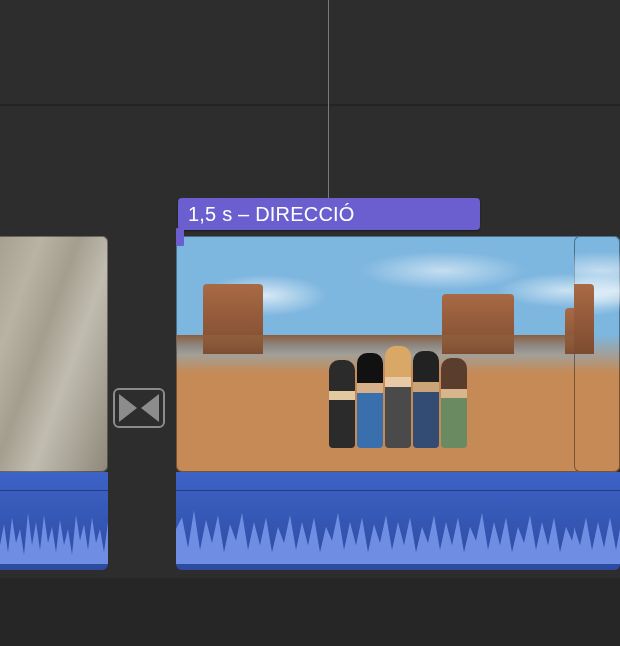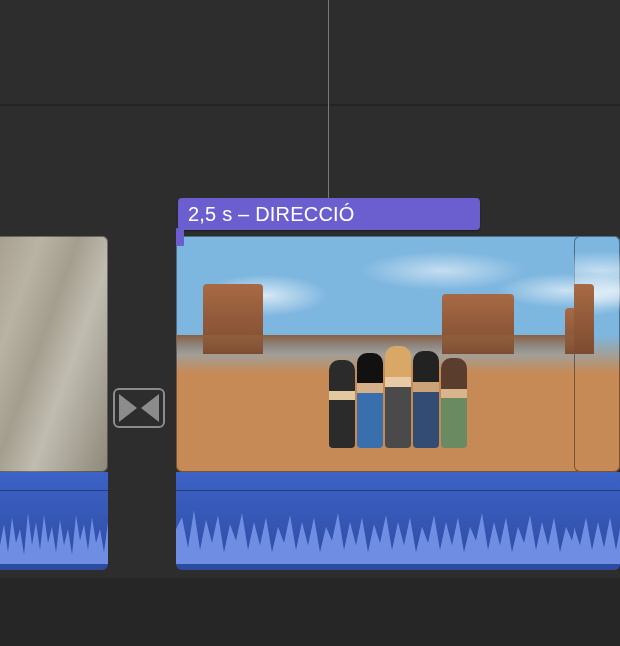--- a/index.html
+++ b/index.html
@@ -155,21 +155,21 @@
     background:#262626;
   }
 </style>
 </head>
 <body>
 
 <div class="ws-divider"></div>
 
 <div class="callout"></div>
 
-<div class="title-pill">2,5 s – DIRECCIÓ</div>
+<div class="title-pill">1,5 s – DIRECCIÓ</div>
 <div class="title-handle"></div>
 
 <div class="track">
 
   <div class="clip clip-left">
     <div class="thumb win"></div>
     <div class="audio">
       <div class="wave">
         <svg viewBox="0 0 168 60" preserveAspectRatio="none">
           <path d="M0,60 L0,24 4,40 8,12 12,46 16,10 20,50 24,16 28,44 32,20 36,52 40,14 44,40 48,28 52,48 56,18 60,44 64,26 68,50 72,20 76,42 80,30 84,52 88,16 92,44 96,24 100,48 104,18 108,42 112,28 116,50 120,22 124,44 128,30 132,52 136,18 140,40 144,26 148,48 152,20 156,42 160,30 164,50 168,24 168,60 Z"></path>

